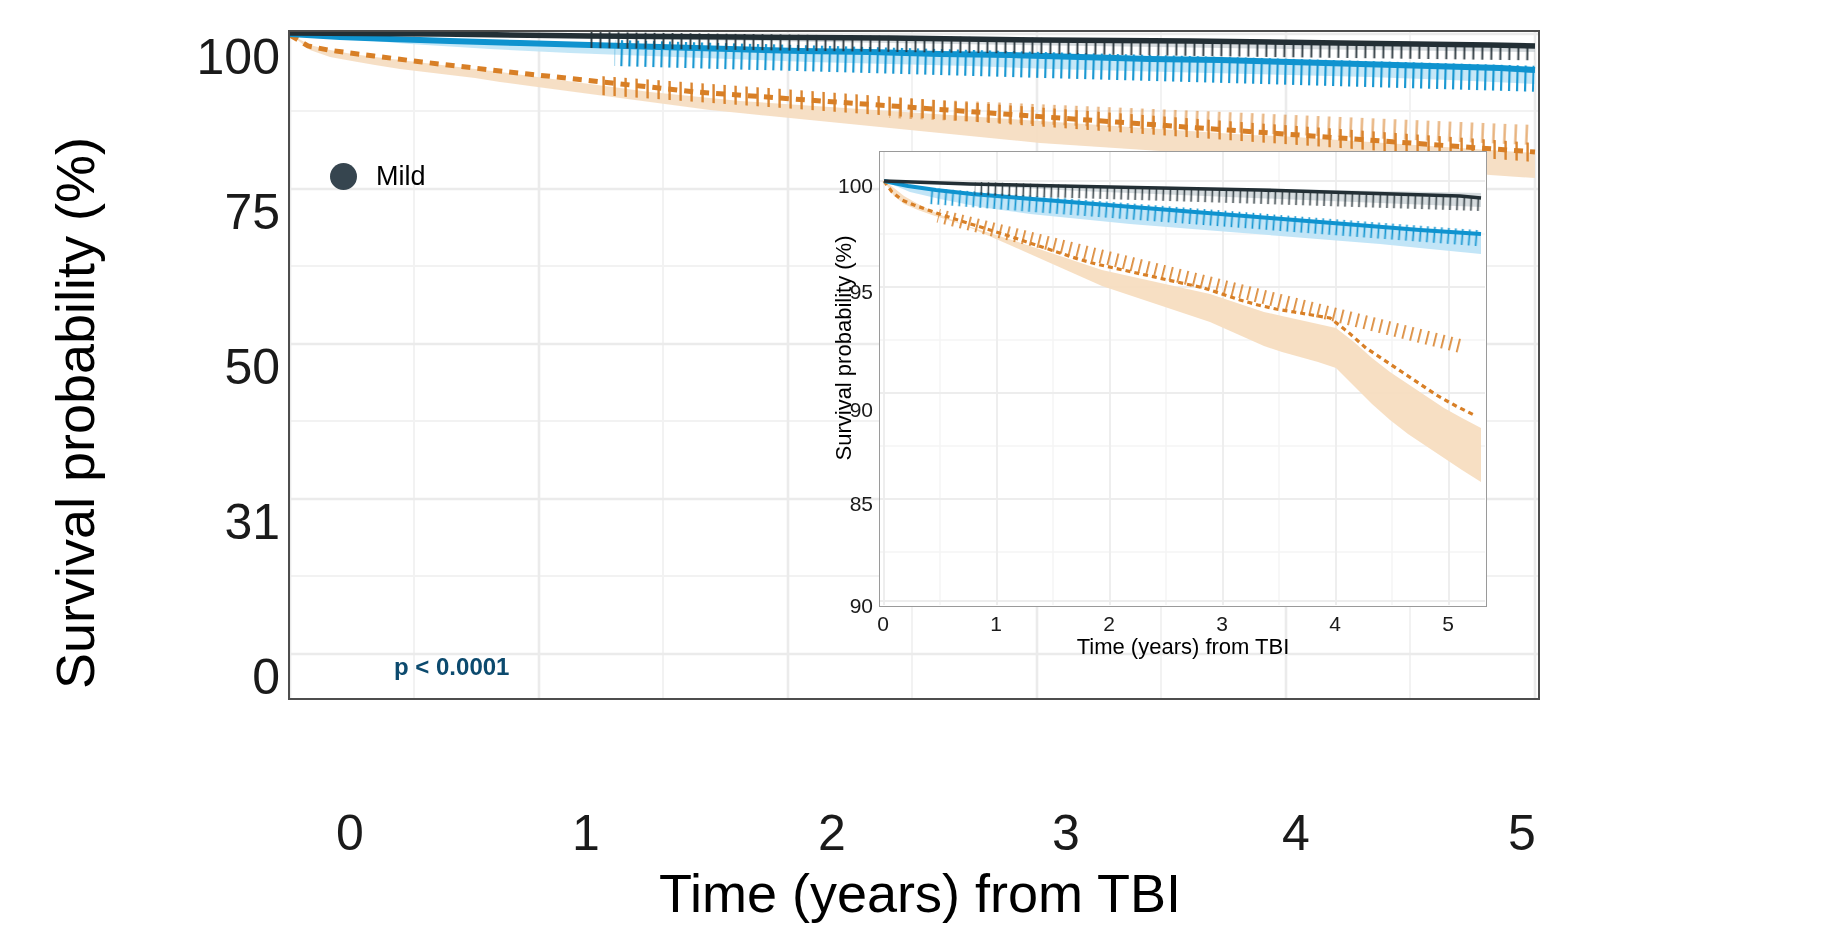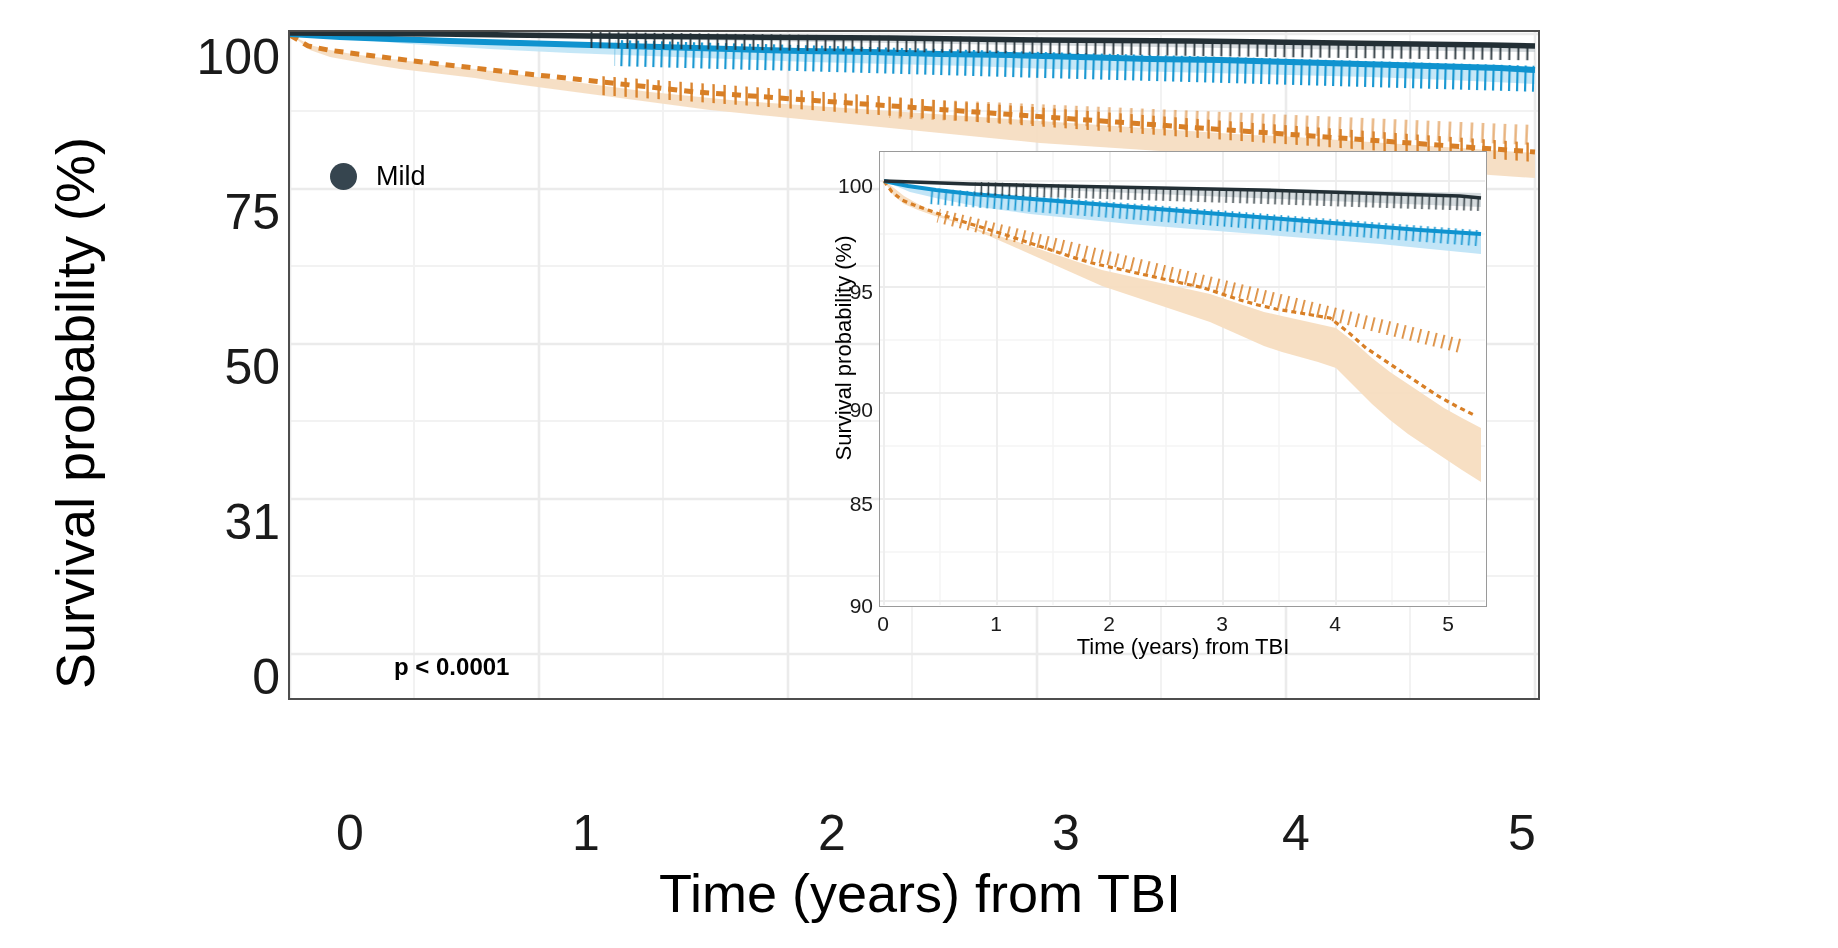--- a/index.html
+++ b/index.html
@@ -39,21 +39,21 @@
   }
   #panel-main svg{display:block;}
 
   
   #legend{position:absolute;left:330px;top:163px;}
   .legend-row{display:flex;align-items:flex-start;height:31px;margin-bottom:1px;}
   .legend-dot{width:27px;height:27px;border-radius:50%;flex:0 0 auto;}
   .legend-text{margin-left:19px;font-size:27px;color:#000;white-space:nowrap;line-height:1;}
 
   
-  #pvalue{position:absolute;left:394px;top:653px;font-size:24px;font-weight:bold;color:#000000;}
+  #pvalue{position:absolute;left:394px;top:653px;font-size:24px;font-weight:bold;color:#0c4a6e;}
 
   
   #inset{
     position:absolute;left:787px;top:151px;width:700px;height:520px;
   }
   #inset-panel{
     position:absolute;left:92px;top:0px;width:608px;height:456px;
     background:#ffffff;border:1.5px solid #9a9a9a;box-sizing:border-box;overflow:hidden;
   }
   #inset-ylabel{

